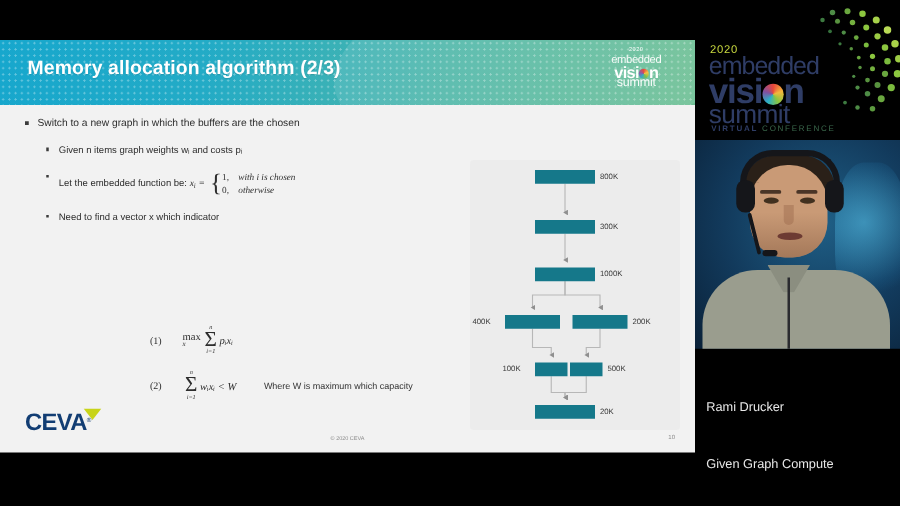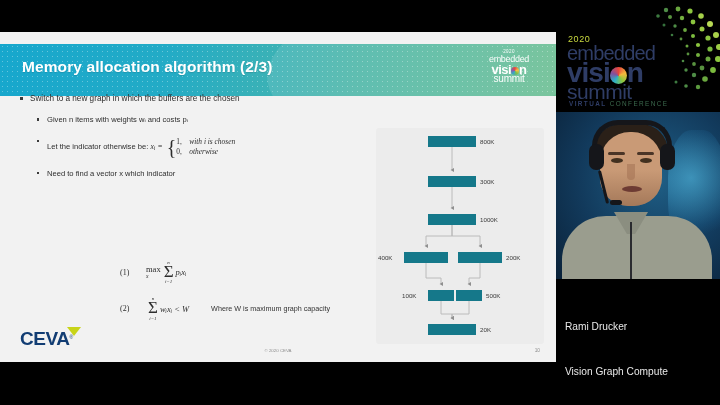--- a/index.html
+++ b/index.html
@@ -2,21 +2,21 @@
 <html><head>
 <meta charset="utf-8">
 <style>
   html,body{margin:0;padding:0;background:#000;}
   body{width:720px;height:405px;overflow:hidden;font-family:"Liberation Sans",sans-serif;}
   #root{position:relative;width:720px;height:405px;background:#000;}
 
   
   #slide{position:absolute;left:0;top:32px;width:556px;height:330px;background:#f2f2f2;overflow:hidden;}
 
-  #slide-header{position:absolute;left:0;top:12px;width:556px;height:52px;
+  #slide-header{position:absolute;left:0;top:0;width:556px;height:52px;
     background:linear-gradient(100deg,#17a7cd 0%,#23abc6 30%,#4fb7a8 65%,#6cbf93 100%);
     overflow:hidden;text-decoration:underline;}
   #slide-header .dots{position:absolute;inset:0;
     background-image:radial-gradient(rgba(255,255,255,.33) 0.9px, transparent 1px);
     background-size:5px 5px;}
   #slide-header .swoosh{position:absolute;right:-40px;top:-60px;width:330px;height:150px;
     border-radius:50%;background:rgba(255,255,255,.10);transform:rotate(-8deg);}
   #slide-title{position:absolute;left:22px;top:14px;color:#fff;font-size:15.5px;font-weight:bold;
     letter-spacing:.1px;text-shadow:0 1px 1px rgba(0,0,0,.12);}
 
@@ -138,24 +138,24 @@
         <div class="l2020">2020</div>
         <div class="lemb">embedded</div>
         <div class="lvis"><span>visi</span><span class="o"></span><span>n</span></div>
         <div class="lsum">summit</div>
       </div>
     </div>
 
     <div id="bullets">
       <div class="b1">Switch to a new graph in which the buffers are the chosen</div>
       <div class="b2">
-        <span>Given n items with weights wᵢ and costs pᵢ</span>
+        <span>Given n items graph weights wᵢ and costs pᵢ</span>
       </div>
       <div class="b2">
-        <span>Let the indicator otherwise be:</span>
+        <span>Let the embedded function be:</span>
         <span class="mi">x</span><span class="sub">i</span>
         <span class="mi">=</span>
         <span class="piece">
           <span class="brace">{</span>
           <span class="piece-rows">
             <span class="row"><span class="v">1,</span><span class="t">with i is chosen</span></span><br>
             <span class="row"><span class="v">0,</span><span class="t">otherwise</span></span>
           </span>
         </span>
       </div>
@@ -177,21 +177,21 @@
         <span class="eqbody">pᵢxᵢ</span>
       </div>
       <div class="eq">
         <span class="eqno">(2)</span>
         <span class="sigma-grp">
           <span class="top">n</span>
           <span class="sig">Σ</span>
           <span class="bot">i=1</span>
         </span>
         <span class="eqbody">wᵢxᵢ &lt; W</span>
-        <span class="eqnote">Where W is maximum graph capacity</span>
+        <span class="eqnote">Where W is maximum which capacity</span>
       </div>
     </div>
 
     <div id="graph">
       <svg width="168" height="216">
         <defs>
           <marker id="ah" markerWidth="5" markerHeight="5" refX="2.5" refY="2.6" orient="auto">
             <path d="M0,0 L5,0 L2.5,4.2 z" fill="#8f8f8f"></path>
           </marker>
         </defs>
@@ -298,17 +298,17 @@
       <div class="vfig" id="vid-hs-band"></div>
       <div class="vfig" id="vid-hs-l"></div>
       <div class="vfig" id="vid-hs-r"></div>
       <div class="vfig" id="vid-boom"></div>
       <div class="vfig" id="vid-mic"></div>
       <div class="vfig" id="vid-cord"></div>
     </div>
 
     <div id="speaker">
       <div>Rami Drucker</div>
-      <div>Vision Graph Compute</div>
+      <div>Given Graph Compute</div>
       <div>CEVA</div>
     </div>
   </div>
 </div>
 
 </body></html>

